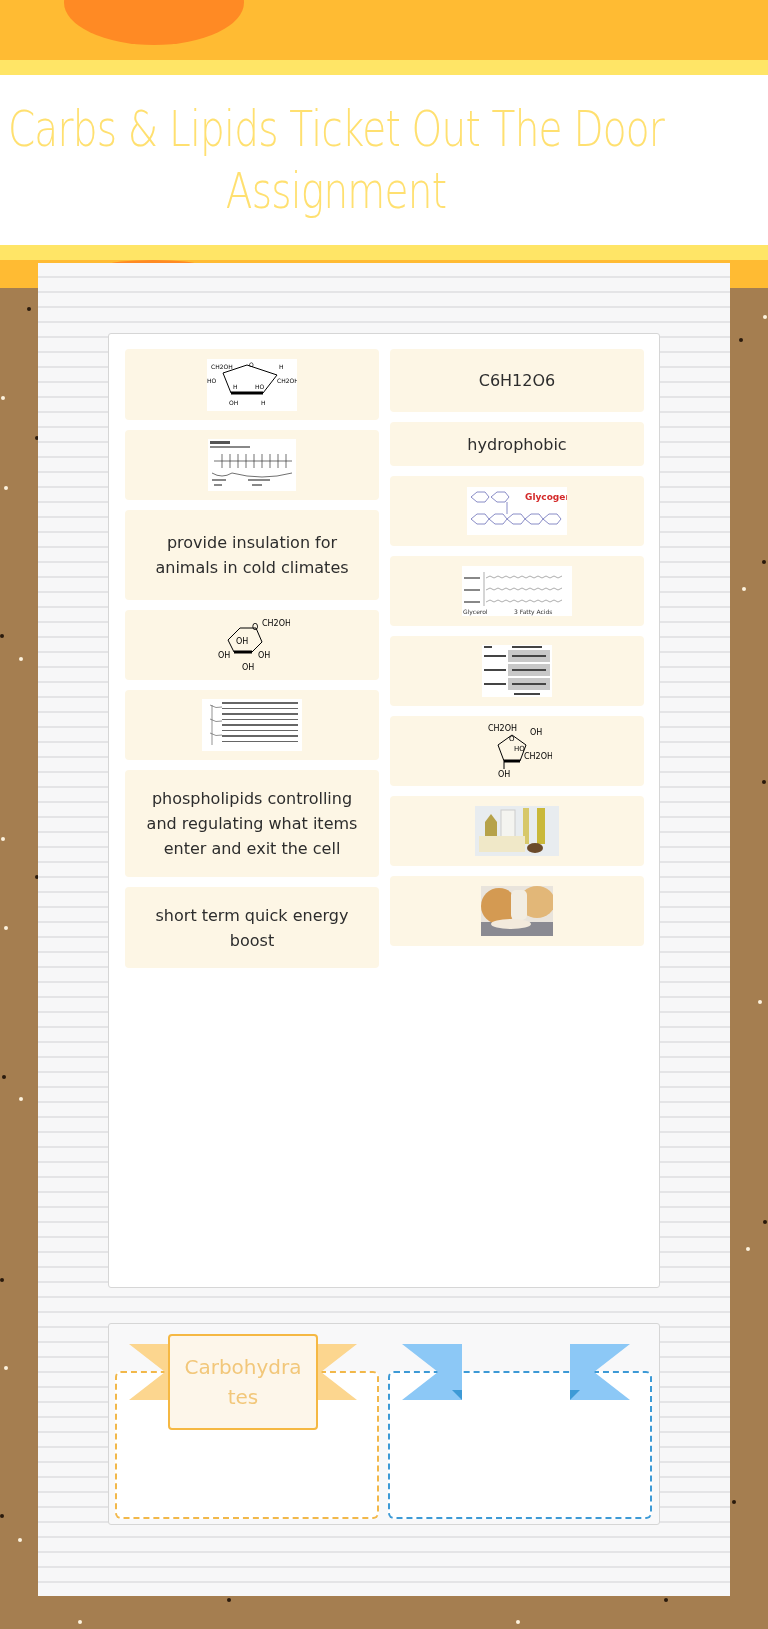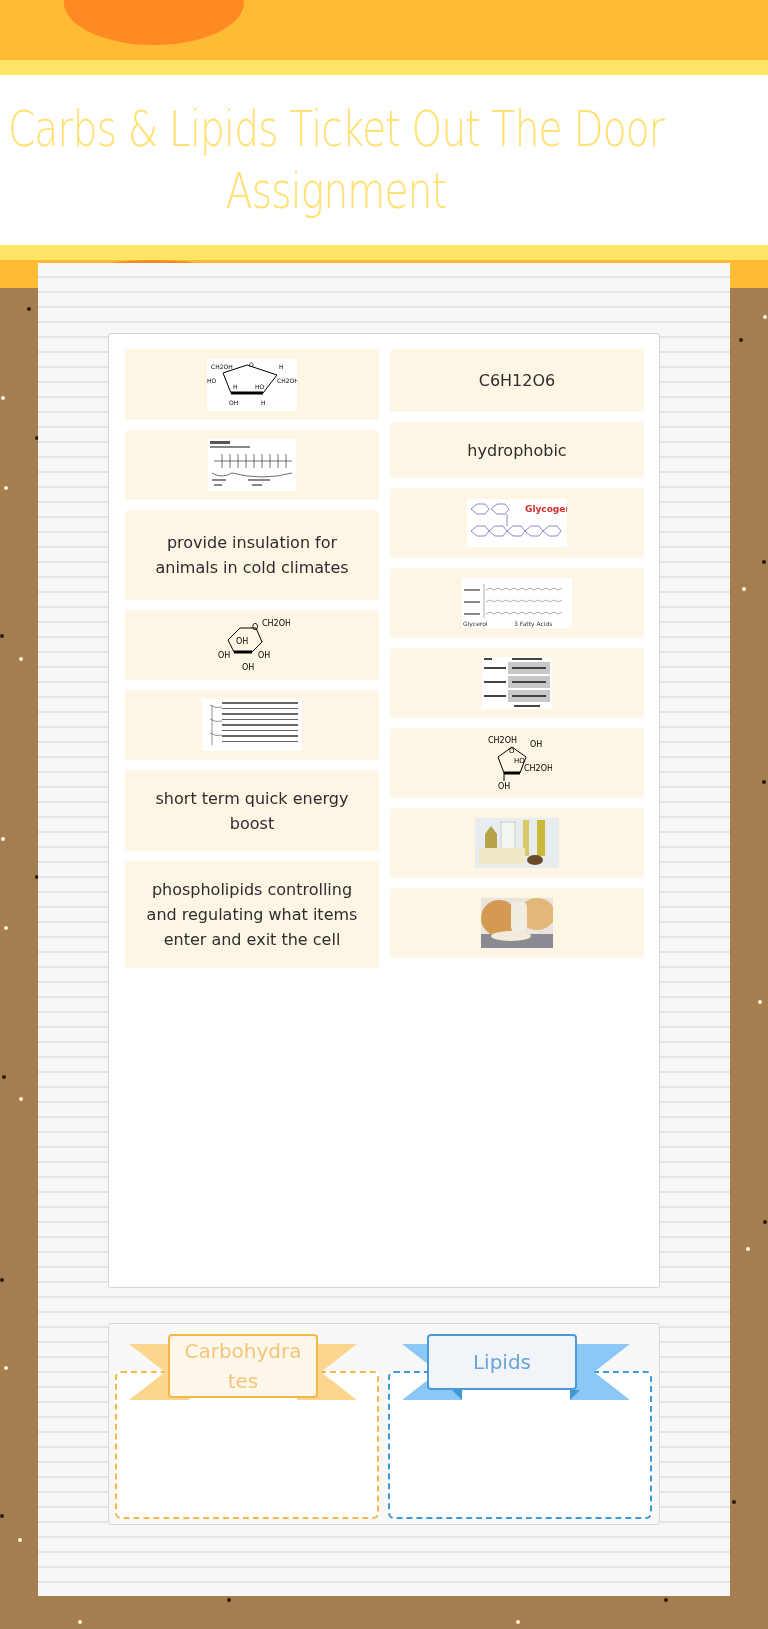--- a/index.html
+++ b/index.html
@@ -48,21 +48,21 @@
   .sort-panel { position: absolute; left: 108px; top: 1323px; width: 552px; height: 202px;
     background: #f8f8f9; border: 1px solid #d6d6d6; border-radius: 3px; }
   .drop { position: absolute; top: 47px; width: 264px; height: 148px; border: 2px dashed; border-radius: 6px; background: #fff; }
   .drop.carb { left: 6px; border-color: #f2b84a; }
   .drop.lip { left: 279px; border-color: #3d9ad6; }
   .ribbon { position: absolute; top: 20px; width: 228px; height: 56px; }
   .ribbon.carb { left: 20px; }
   .ribbon.lip { left: 293px; }
   .label-box { position: absolute; display: flex; align-items: center; justify-content: center; text-align: center;
     font-family: "DejaVu Sans", sans-serif; font-size: 20px; line-height: 30px; border-radius: 4px; }
-  .label-box.carb { left: 59px; top: 10px; width: 150px; height: 64px; border: 2px solid #f5b843; background: #fdf6ea; color: #f2c77a; }
+  .label-box.carb { left: 59px; top: 10px; width: 150px; height: 96px; border: 2px solid #f5b843; background: #fdf6ea; color: #f2c77a; }
   .label-box.lip { left: 318px; top: 10px; width: 150px; height: 56px; border: 2px solid #4a9ad8; background: #f1f5fa; color: #6aa4d8; }
 </style>
 </head>
 <body>
 
 <div>
   <span class="dot dark" style="left:27px;top:307px"></span>
   <span class="dot light" style="left:1px;top:396px"></span>
   <span class="dot light" style="left:4px;top:486px"></span>
   <span class="dot dark" style="left:35px;top:436px"></span>
@@ -192,36 +192,36 @@
             <path d="M8 6 q6 4 12 2"></path>
               <path d="M8 20 q6 4 12 2"></path>
               <path d="M8 34 q6 4 12 2"></path>
             <line x1="10" y1="6" x2="10" y2="46"></line>
           </g>
         </svg>
       </div>
     </div>
 
 
+    <div class="card" style="height:107px">
+      <span>phospholipids controlling and regulating what items enter and exit the cell</span>
+    </div>
+
     <div class="card" style="height:81px">
       <span>short term quick energy boost</span>
     </div>
-
-    <div class="card" style="height:107px">
-      <span>phospholipids controlling and regulating what items enter and exit the cell</span>
-    </div>
   </div>
 
   <div class="col right">
 
     <div class="card" style="height:63px">
       <span>C6H12O6</span>
     </div>
 
-    <div class="card" style="height:56px">
+    <div class="card" style="height:44px">
       <span>hydrophobic</span>
     </div>
 
     <div class="card" style="height:70px;padding:8px">
       <div class="img" style="width:100px;height:48px" title="Glycogen">
         <svg width="100" height="48" viewBox="0 0 100 48">
           <g fill="none" stroke="#6b6fb8" stroke-width="0.8">
             <polygon points="4,10 10,5 18,5 22,10 18,15 10,15"></polygon>
             <polygon points="24,10 30,5 38,5 42,10 38,15 30,15"></polygon>
             <polygon points="4,32 10,27 18,27 22,32 18,37 10,37"></polygon>
@@ -334,16 +334,13 @@
   <svg class="ribbon lip" viewBox="0 0 228 56">
     <polygon points="0,0 60,0 60,56 0,56 36,28" fill="#8cc8f6"></polygon>
     <polygon points="168,0 228,0 192,28 228,56 168,56" fill="#8cc8f6"></polygon>
     <polygon points="50,46 60,46 60,56" fill="#3d9ad6"></polygon>
     <polygon points="168,46 178,46 168,56" fill="#3d9ad6"></polygon>
   </svg>
 
   <div class="label-box carb">
     <span><span>Carbohydra</span><br><span>tes</span></span>
   </div>
-  <div class="label-box lip">
-    <span>Lipids</span>
-  </div>
 </div>
 
 </body></html>

